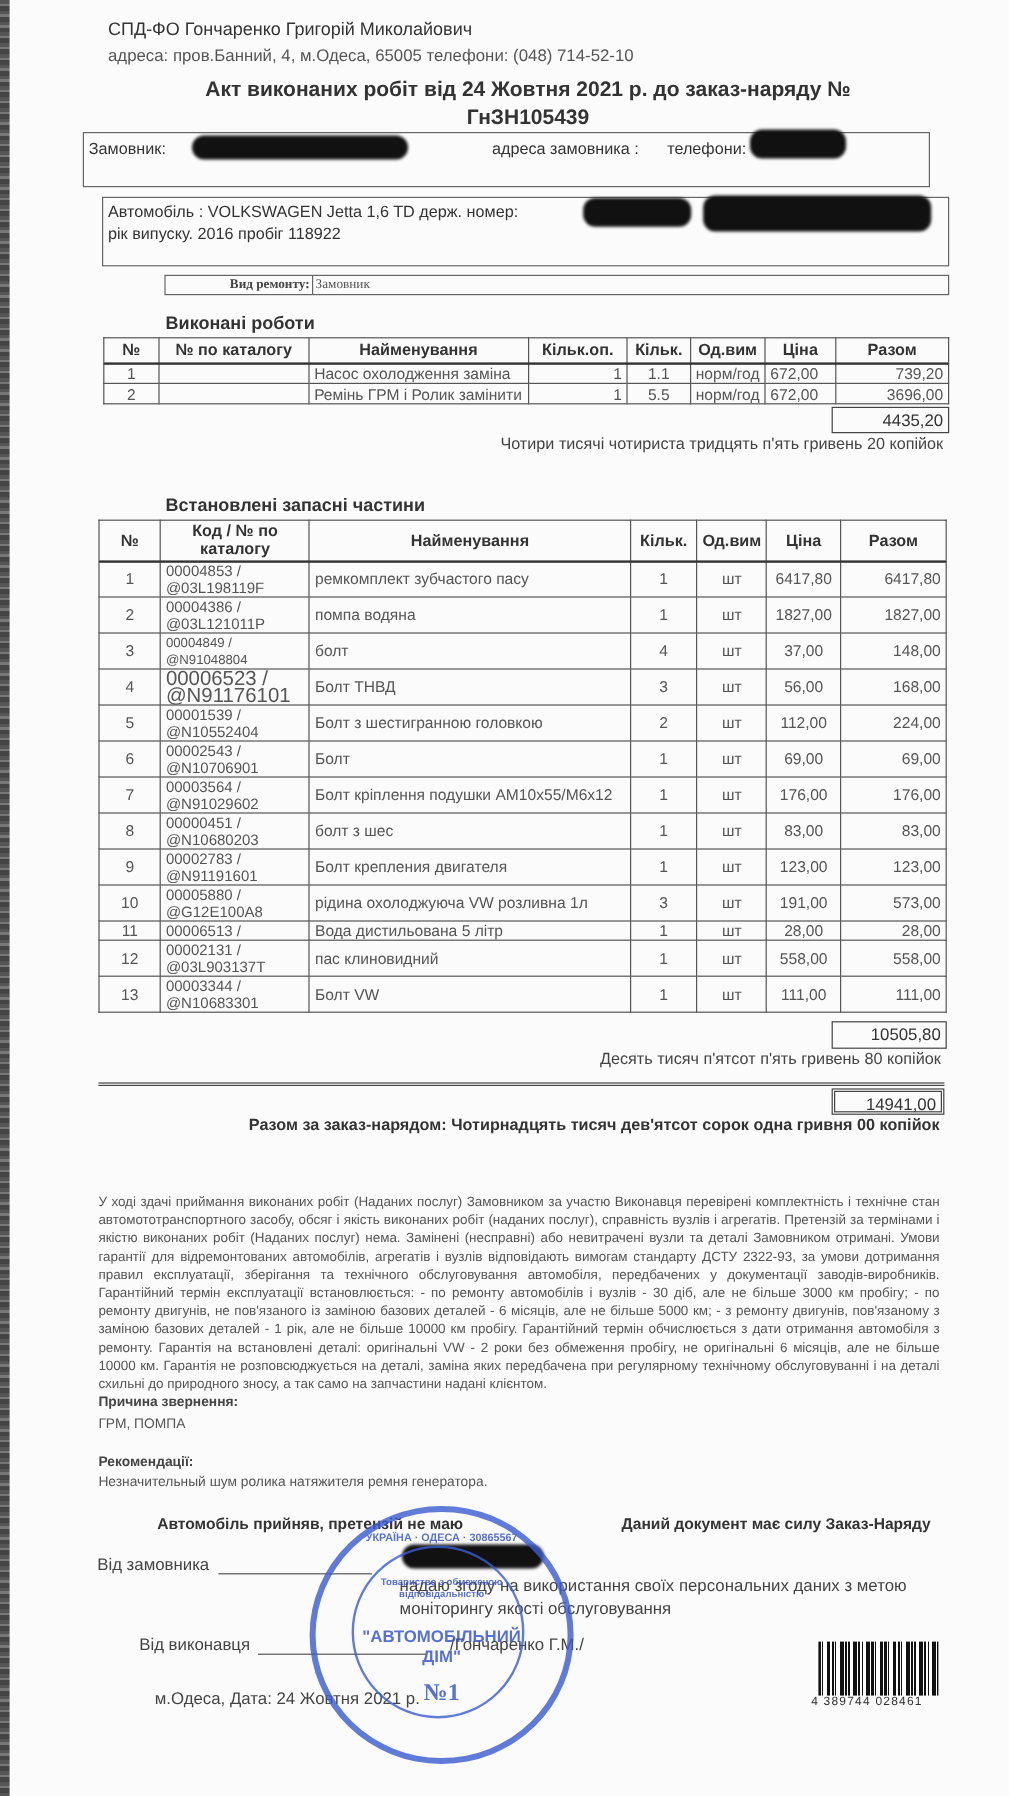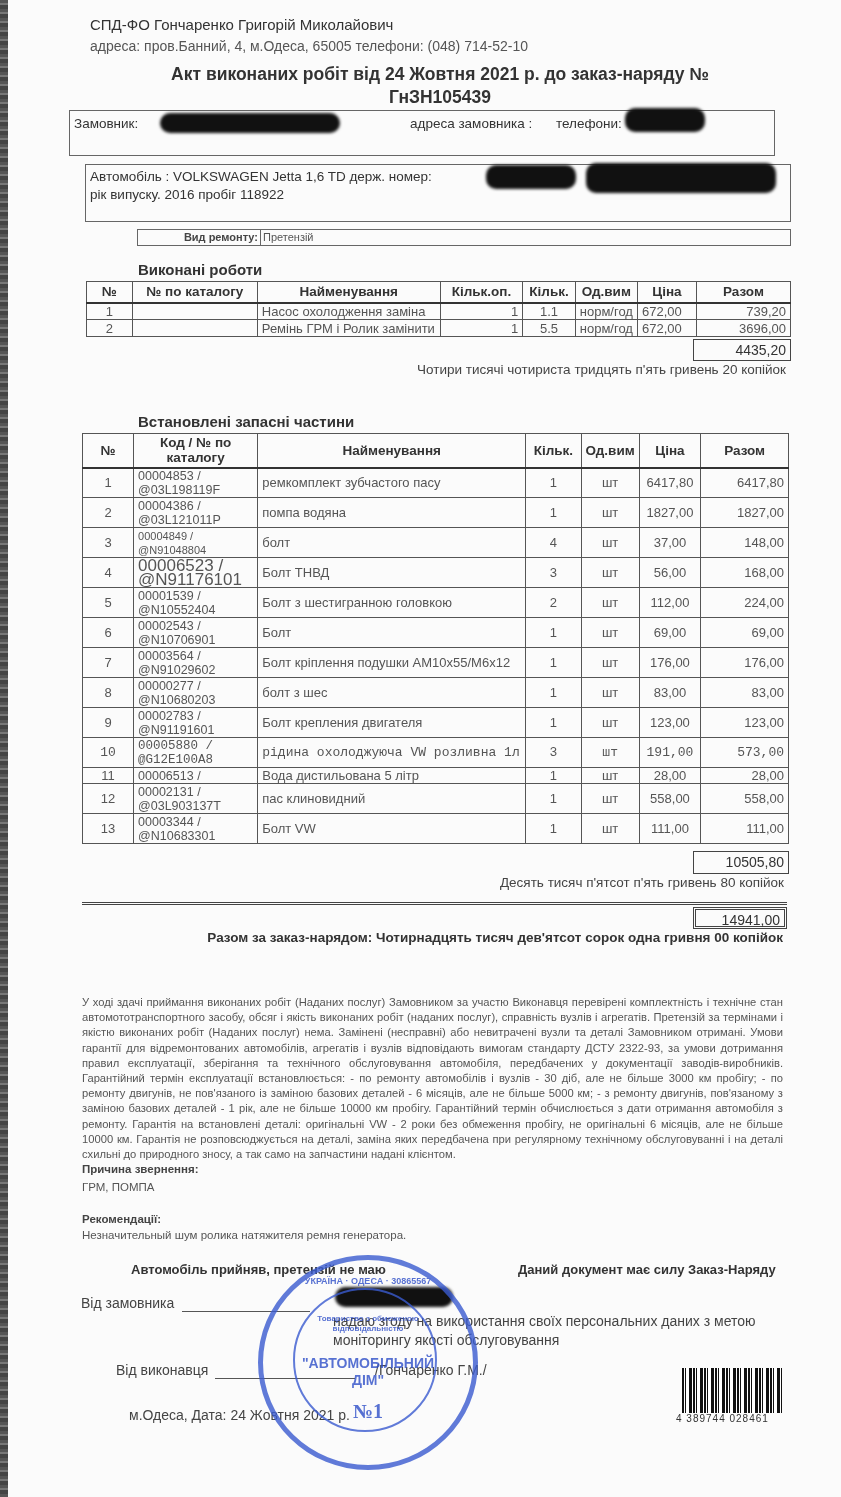--- a/index.html
+++ b/index.html
@@ -7,21 +7,21 @@
        font-family:"Liberation Sans",sans-serif;color:#333;}
   .edge{position:absolute;left:0;top:0;width:8px;height:1497px;
         background:repeating-linear-gradient(180deg,#555 0 3px,#777 3px 5px,#444 5px 9px);}
   .abs{position:absolute;}
   .t-company{left:90px;top:16px;font-size:15px;color:#333;}
   .t-addr{left:90px;top:38px;font-size:14px;color:#555;}
   .t-title{left:80px;width:720px;top:63px;text-align:center;font-size:17.5px;font-weight:bold;color:#333;line-height:23px;}
   .box{position:absolute;border:1px solid #666;background:transparent;}
   .redact{position:absolute;background:#111;border-radius:10px;filter:blur(1.5px);}
   .lbl{font-size:13.5px;color:#333;position:absolute;}
-  .small{font-size:11px;}
+  .small{font-size:11px;font-family:Liberation Serif, serif;}
   table{border-collapse:collapse;position:absolute;}
   td,th{border:1px solid #555;padding:0 4px;font-size:13px;color:#555;white-space:nowrap;}
   th{font-weight:bold;color:#333;font-size:13.5px;text-align:center;}
   .r{text-align:right;} .c{text-align:center;}
   .h-sect{font-size:15px;font-weight:bold;color:#333;position:absolute;}
   .words{position:absolute;font-size:13.5px;color:#444;text-align:right;}
   .totbox{position:absolute;border:1px solid #444;font-weight:normal;font-size:14px;text-align:right;padding:2px 4px;box-sizing:border-box;color:#333;}
   .legal{position:absolute;left:82px;top:995px;width:701px;font-size:11.2px;line-height:15.2px;color:#555;text-align:justify;}
   .stamp{position:absolute;left:258px;top:1255px;width:210px;height:205px;border:5px solid #3a5bd0;border-radius:50%;opacity:.8;}
   .stamp .inner{position:absolute;left:30px;top:28px;width:140px;height:140px;border:2px solid #3a5bd0;border-radius:50%;}
@@ -53,21 +53,21 @@
 <div class="box" style="left:85px;top:164px;width:704px;height:56px;">
   <span class="lbl" style="left:4px;top:4px;">Автомобіль : VOLKSWAGEN Jetta 1,6 TD  держ. номер:</span>
   <div class="redact" style="left:400px;top:0px;width:90px;height:24px;"></div>
   <div class="redact" style="left:500px;top:-2px;width:190px;height:30px;"></div>
   <span class="lbl" style="left:4px;top:22px;">рік випуску. 2016 пробіг 118922</span>
 </div>
 
 <div class="box" style="left:137px;top:229px;width:652px;height:15px;">
   <span class="lbl small" style="left:40px;top:1px;width:80px;text-align:right;font-weight:bold;color:#444;">Вид ремонту:</span>
   <span style="position:absolute;left:122px;top:0;height:15px;border-left:1px solid #666;"></span>
-  <span class="lbl small" style="left:125px;top:1px;color:#555;">Претензій</span>
+  <span class="lbl small" style="left:125px;top:1px;color:#555;">Замовник</span>
 </div>
 
 <div class="h-sect" style="left:138px;top:261px;">Виконані роботи</div>
 <table style="left:86px;top:281px;width:705px;">
   <colgroup>
       <col style="width:48px">
       <col style="width:127px">
       <col style="width:183px">
       <col style="width:84px">
       <col style="width:53px">
@@ -214,42 +214,42 @@
         </td>
         <td>Болт кріплення подушки АМ10х55/М6х12</td>
         <td class="c">1</td>
         <td class="c">шт</td>
         <td class="c">176,00</td>
         <td class="r">176,00</td>
       </tr>
       <tr style="height: 30px;">
         <td class="c">8</td>
         <td style="line-height: 14px; font-size: 12.5px;">
-          <div>00000277 /</div>
+          <div>00000451 /</div>
           <div>@N10680203</div>
         </td>
         <td>болт з шес</td>
         <td class="c">1</td>
         <td class="c">шт</td>
         <td class="c">83,00</td>
         <td class="r">83,00</td>
       </tr>
       <tr style="height: 30px;">
         <td class="c">9</td>
         <td style="line-height: 14px; font-size: 12.5px;">
           <div>00002783 /</div>
           <div>@N91191601</div>
         </td>
         <td>Болт крепления двигателя</td>
         <td class="c">1</td>
         <td class="c">шт</td>
         <td class="c">123,00</td>
         <td class="r">123,00</td>
       </tr>
-      <tr style="height: 30px; font-family: Liberation Mono, monospace;">
+      <tr style="height: 30px;">
         <td class="c">10</td>
         <td style="line-height: 14px; font-size: 12.5px;">
           <div>00005880 /</div>
           <div>@G12E100A8</div>
         </td>
         <td>рідина охолоджуюча VW розливна 1л</td>
         <td class="c">3</td>
         <td class="c">шт</td>
         <td class="c">191,00</td>
         <td class="r">573,00</td>

